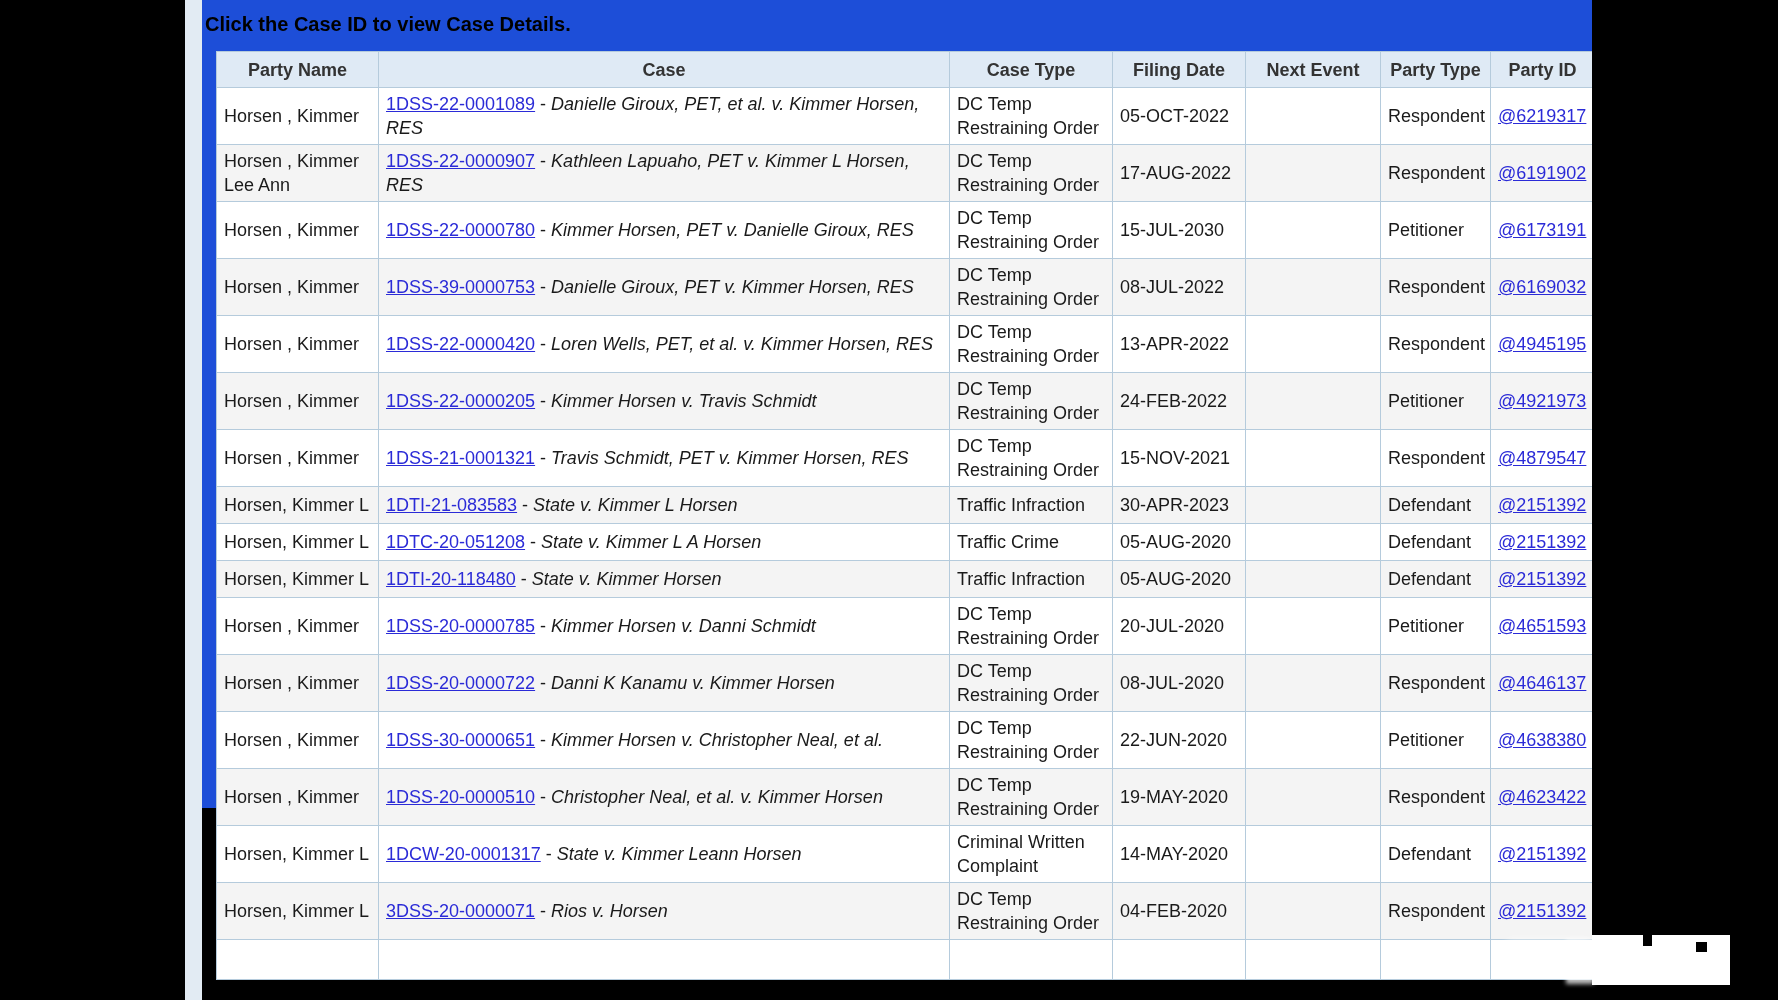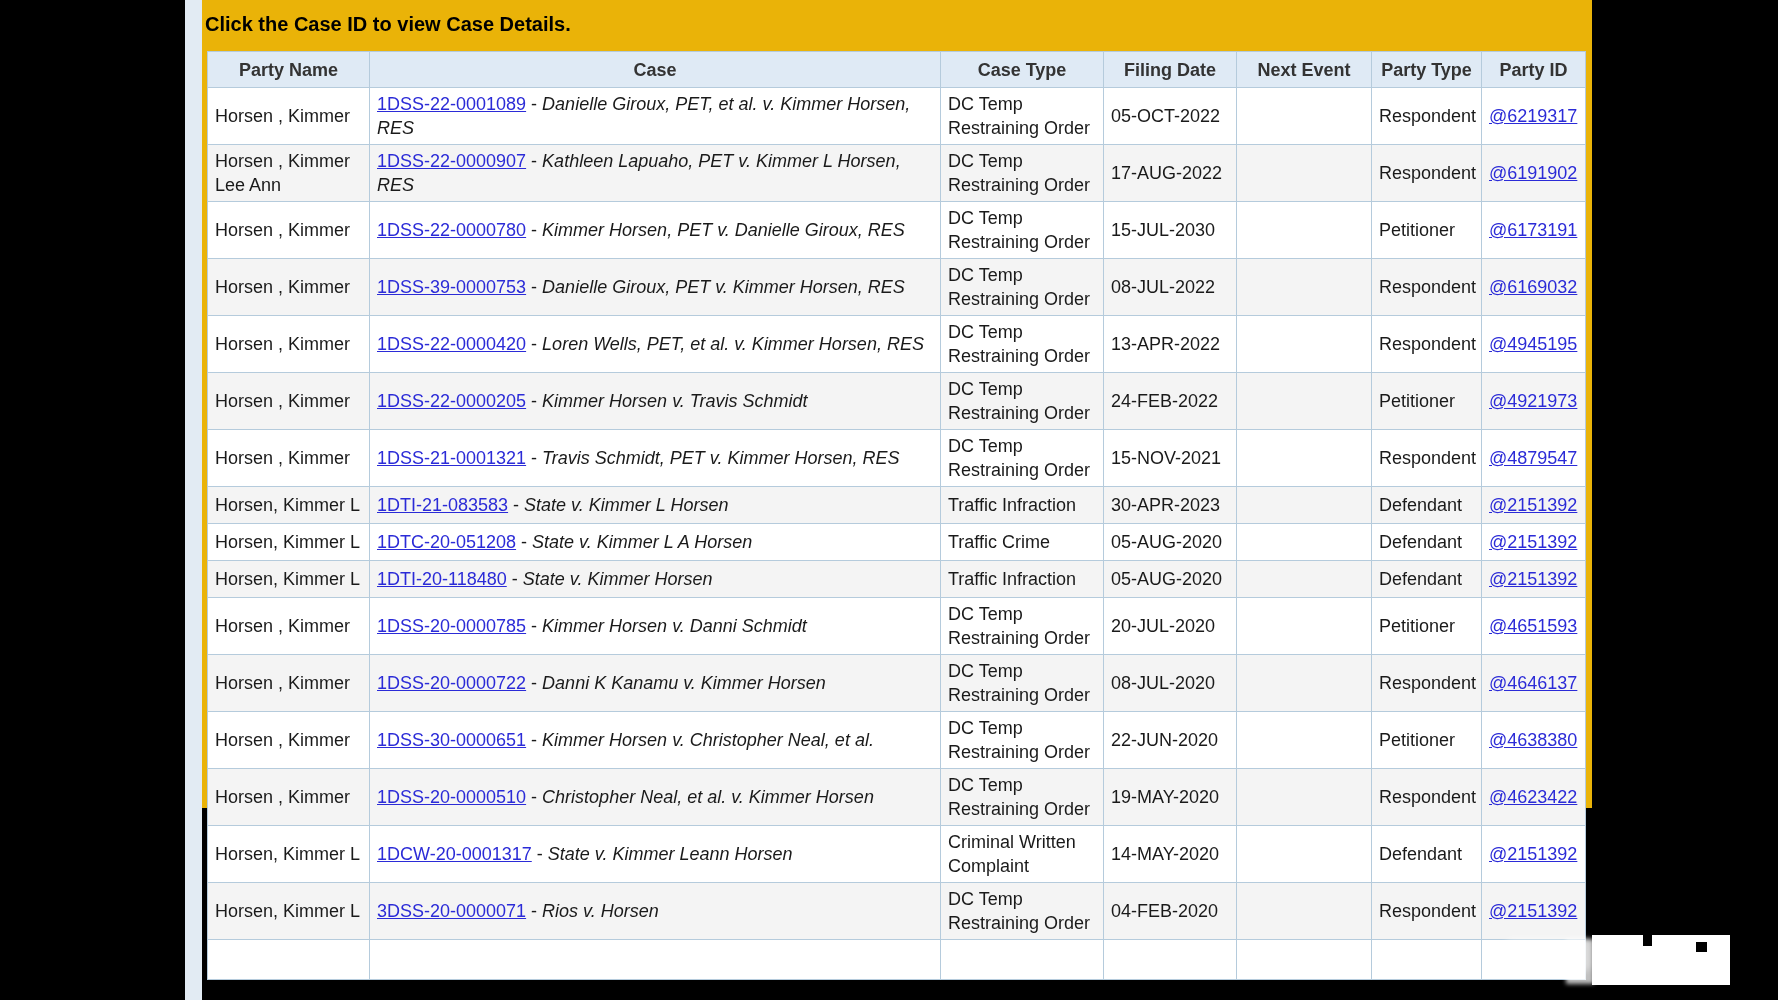--- a/index.html
+++ b/index.html
@@ -16,27 +16,27 @@
   body{
     width:1778px;height:1000px;position:relative;overflow:hidden;
     background:var(--letterbox);
     font-family:"Liberation Sans", sans-serif;
     color:var(--text);
   }
   .letterbox{position:absolute;top:0;height:1000px;background:var(--letterbox);}
   .letterbox.left{left:0;width:185px;}
   .letterbox.right{left:1592px;width:186px;}
   .edge-strip{position:absolute;left:185px;top:0;width:17px;height:1000px;background:var(--edge-strip);}
-  .page{position:absolute;left:202px;top:0;width:1390px;height:808px;background:#eab308;}
+  .page{position:absolute;left:202px;top:0;width:1390px;height:808px;background:#1d4ed8;}
   .page-heading{
     position:absolute;left:3px;top:13px;
     font-size:20px;font-weight:bold;color:#000;
   }
   .table-wrap{
-    position:absolute;left:5px;top:51px;width:1380px;height:949px;overflow:hidden;
+    position:absolute;left:14px;top:51px;width:1380px;height:949px;overflow:hidden;
   }
   table{
     border-collapse:collapse;table-layout:fixed;width:1378px;
     font-size:18px;line-height:24px;color:var(--text);
   }
   th,td{
     border:1px solid var(--border);
     vertical-align:middle;
     padding:4px 7px;
     overflow:hidden;

